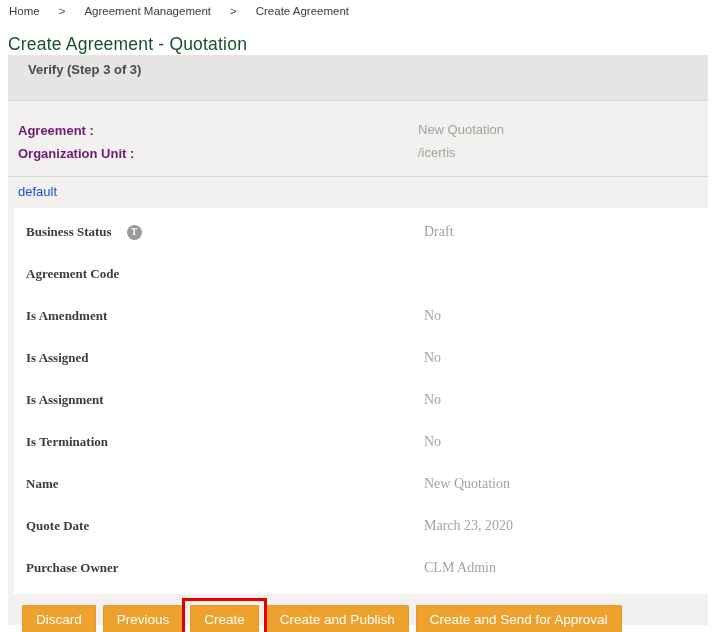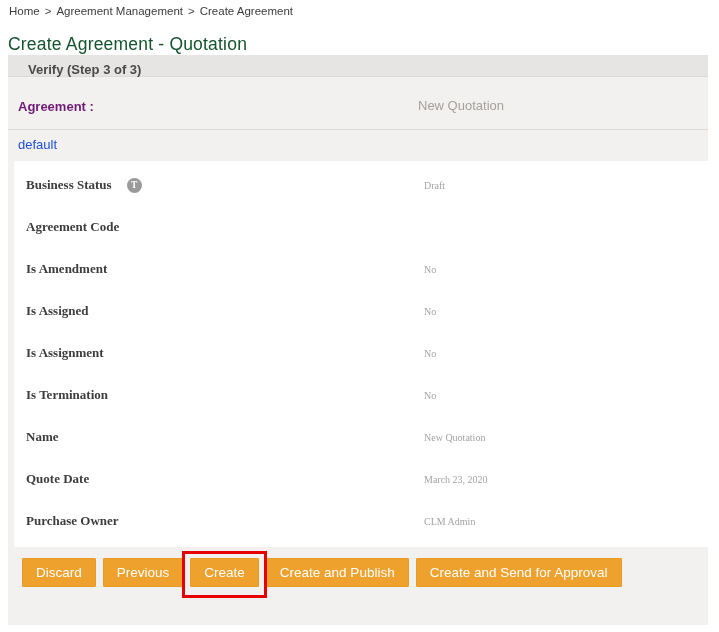--- a/index.html
+++ b/index.html
@@ -7,36 +7,36 @@
     width:719px;height:632px;position:relative;overflow:hidden;
     background:#ffffff;
     font-family:"Liberation Sans", sans-serif;
     -webkit-font-smoothing:antialiased;
     color:#3f3f3f;
   }
   
   .breadcrumb{
     position:absolute;left:9px;top:5px;
     font-size:11.5px;color:#3c3c3c;
-    display:flex;align-items:flex-start;gap:5px;white-space:nowrap;
+    display:flex;align-items:flex-start;gap:19px;white-space:nowrap;
   }
   .crumb{cursor:pointer;}
   .crumb-sep{color:#4a4a4a;}
   
   .page-title{
     position:absolute;left:8px;top:22px;
     font-size:17.5px;font-weight:400;color:#14532d;letter-spacing:.2px;
   }
   
   .panel{
     position:absolute;left:8px;top:55px;width:700px;height:570px;
     background:#f2f1ef;box-sizing:border-box;
   }
   .panel-header{
-    height:22px;line-height:30px;background:#e7e5e3;
+    height:46px;line-height:30px;background:#e7e5e3;
     border-bottom:1px solid #dcdad8;
     padding-left:20px;font-size:13px;font-weight:bold;color:#4a4a4a;
     box-sizing:border-box;
   }
   
   .summary{padding:17px 0 12px 10px;}
   .summary-row{position:relative;height:23px;line-height:23px;}
   .summary-label{font-size:13px;font-weight:bold;color:#701a75;}
   .summary-value{
     position:absolute;left:400px;top:0;
@@ -59,21 +59,21 @@
   }
   .info-icon{
     display:inline-flex;align-items:center;justify-content:center;
     width:15px;height:15px;border-radius:50%;
     background:#9a9a9a;color:#ffffff;
     font-size:9.5px;font-weight:bold;margin-left:15px;
     cursor:pointer;user-select:none;
   }
   .field-value{
     position:absolute;left:410px;top:50%;transform:translateY(-50%);
-    font-size:10px;color:#a3a3a3;
+    font-size:14px;color:#a3a3a3;
   }
   
   .button-bar{
     margin-top:11px;margin-left:14px;display:flex;gap:7px;align-items:flex-start;
   }
   .btn{
     display:inline-flex;align-items:center;justify-content:center;
     height:29px;padding:3px 13px;box-sizing:border-box;
     background:#efa12d;border:1px solid #e89b22;border-radius:1px;
     color:#ffffff;font-size:13.5px;font-family:"Liberation Sans",sans-serif;
@@ -99,20 +99,24 @@
 <h1 class="page-title">Create Agreement - Quotation</h1>
 
 <section class="panel">
 
   <div class="panel-header">Verify (Step 3 of 3)</div>
 
   <div class="summary">
     <div class="summary-row">
       <span class="summary-label">Agreement :</span>
       <span class="summary-value">New Quotation</span>
+    </div>
+    <div class="summary-row">
+      <span class="summary-label">Organization Unit :</span>
+      <span class="summary-value">/icertis</span>
     </div>
   </div>
 
   <hr class="panel-divider">
 
   <div class="section-title">default</div>
 
   <div class="card">
 
     <div class="field-row">

